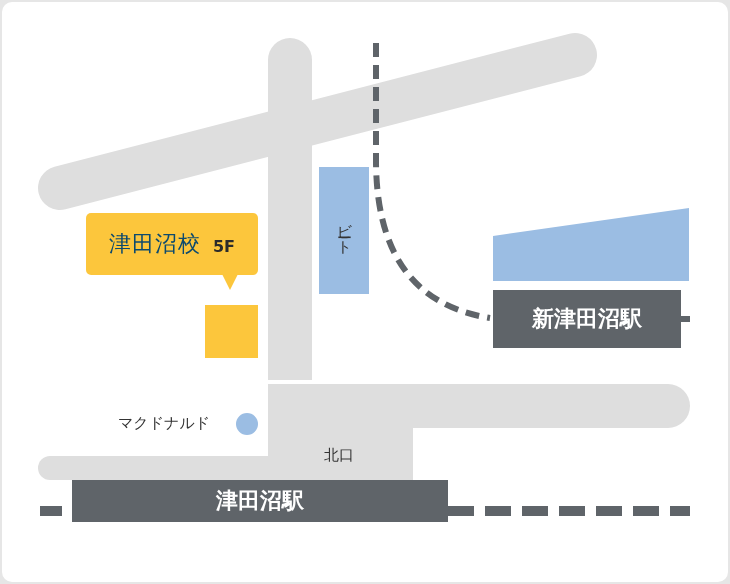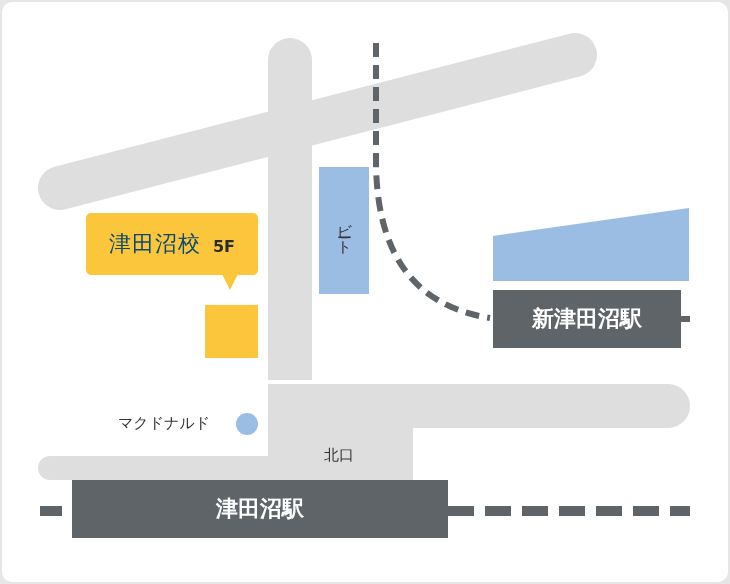--- a/index.html
+++ b/index.html
@@ -51,16 +51,16 @@
   <div class="bldg" style="left:317px;top:165px;width:50px;height:127px;writing-mode:vertical-rl;font-size:15px;">
     <span>ビート</span>
   </div>
 
   <div class="lbl" style="left:116px;top:412px;font-size:15px;color:#333;">マクドナルド</div>
   <div class="lbl" style="left:322px;top:444px;font-size:15px;color:#333;font-family:Liberation Serif, serif;">北口</div>
 
   <div class="station" style="left:491px;top:288px;width:188px;height:58px;font-size:22px;">
     <span>新津田沼駅</span>
   </div>
-  <div class="station" style="left:70px;top:478px;width:376px;height:58px;font-size:22px;">
+  <div class="station" style="left:70px;top:478px;width:376px;height:42px;font-size:22px;">
     <span>津田沼駅</span>
   </div>
 </div>
 
 </body></html>

